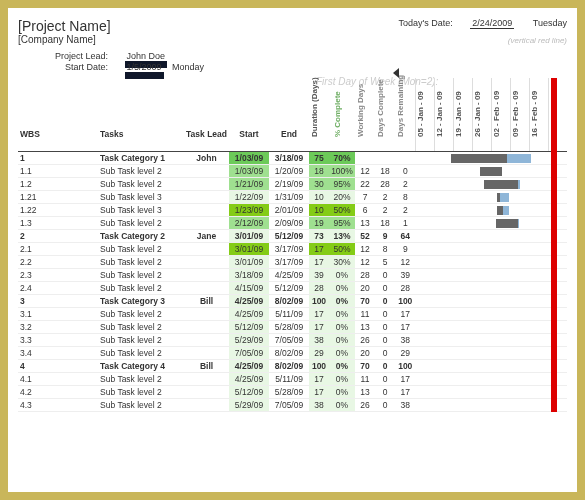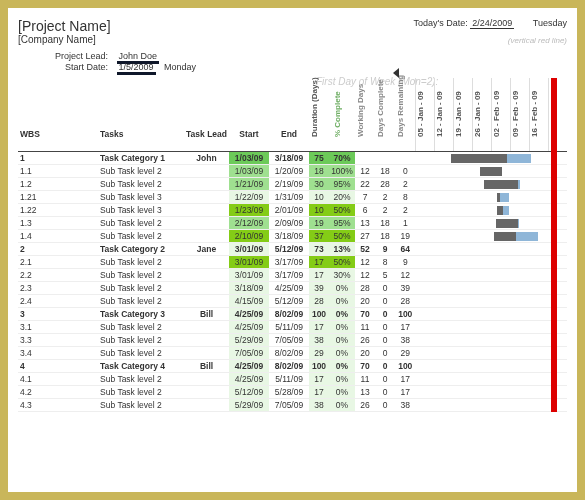--- a/index.html
+++ b/index.html
@@ -1,27 +1,27 @@
 <!DOCTYPE html>
 <html><head>
 <meta charset="utf-8">
 <style>
   body{margin:0;font-family:Arial,sans-serif;font-size:9px;color:#333;background:#fff;width:585px;height:500px;box-sizing:border-box;border:8px solid #c9b65a;padding:10px;overflow:hidden}
   .hdr{position:relative}
   .title{font-size:14px;font-weight:normal}
   .sub{font-size:10px;margin-bottom:6px}
   .date-row{position:absolute;right:0;top:0;font-size:9px}
-  .date-row .lbl{margin-right:0}
+  .date-row .lbl{margin-right:15px}
   .date-row .val{border-bottom:1px solid #333;padding:0 2px}
   .date-row .day{margin-left:16px}
   .date-row .note{color:#bbb;font-style:italic;display:block;text-align:right;font-size:8px;margin-top:8px}
   .meta{margin-left:28px;margin-top:4px}
   .meta-row{font-size:9px;margin:1px 0}
-  .meta-row .lbl{display:inline-block;width:62px;text-align:right;margin-right:6px}
-  .meta-row .val{border-bottom:3px solid #0f172a;padding:0 2px}
+  .meta-row .lbl{display:inline-block;width:62px;text-align:right;margin-right:14px}
+  .meta-row .val{border-bottom:7px solid #0f172a;padding:0 2px}
   .meta-row .day{margin-left:6px}
   .sheet{margin-top:6px;position:relative}
   table{border-collapse:collapse;width:100%}
   th,td{padding:1px 2px;font-size:8.5px;white-space:nowrap}
   thead th{border-bottom:1px solid #444;vertical-align:bottom;text-align:center;padding-bottom:12px}
   thead th.left{text-align:left}
   .rot-wrap{height:60px;position:relative}
   .rot{position:absolute;bottom:2px;left:50%;transform-origin:left bottom;transform:rotate(-90deg);white-space:nowrap;font-size:8px;color:#888}
   .rot.green{color:#6fae64}
   .rot.dark{color:#555}
@@ -218,33 +218,20 @@
           <td class=" "></td>
           <td class=" g2">2/12/09</td>
           <td class=" ">2/09/09</td>
           <td class=" g2">19</td>
           <td class=" g2">95%</td>
           <td class=" ">13</td>
           <td class=" ">18</td>
           <td class=" ">1</td>
           <td colspan="8" class="ganttcell"><span class="bar bar-main" style="margin-left: 32px; width: 23px; position: relative;"><span class="bar bar-done" style="width: 22px; position: absolute; left: 0px; top: 0px; height: 100%;"></span></span></td>
         </tr>
-        <tr>
-          <td class="l ">1.4</td>
-          <td class="l ">Sub Task level 2</td>
-          <td class=" "></td>
-          <td class=" g1">2/10/09</td>
-          <td class=" ">3/18/09</td>
-          <td class=" g1">37</td>
-          <td class=" g1">50%</td>
-          <td class=" ">27</td>
-          <td class=" ">18</td>
-          <td class=" ">19</td>
-          <td colspan="8" class="ganttcell"><span class="bar bar-main" style="margin-left: 50px; width: 44px; position: relative;"><span class="bar bar-done" style="width: 22px; position: absolute; left: 0px; top: 0px; height: 100%;"></span></span></td>
-        </tr>
         <tr class="bold">
           <td class="l ">2</td>
           <td class="l ">Task Category 2</td>
           <td class=" ">Jane</td>
           <td class=" g0">3/01/09</td>
           <td class=" ">5/12/09</td>
           <td class=" g0">73</td>
           <td class=" g0">13%</td>
           <td class=" ">52</td>
           <td class=" ">9</td>
@@ -323,20 +310,33 @@
           <td class=" g0">4/25/09</td>
           <td class=" ">5/11/09</td>
           <td class=" g0">17</td>
           <td class=" g0">0%</td>
           <td class=" ">11</td>
           <td class=" ">0</td>
           <td class=" ">17</td>
           <td colspan="8" class="ganttcell"></td>
         </tr>
         <tr>
+          <td class="l ">3.2</td>
+          <td class="l ">Sub Task level 2</td>
+          <td class=" "></td>
+          <td class=" g0">5/12/09</td>
+          <td class=" ">5/28/09</td>
+          <td class=" g0">17</td>
+          <td class=" g0">0%</td>
+          <td class=" ">13</td>
+          <td class=" ">0</td>
+          <td class=" ">17</td>
+          <td colspan="8" class="ganttcell"></td>
+        </tr>
+        <tr>
           <td class="l ">3.3</td>
           <td class="l ">Sub Task level 2</td>
           <td class=" "></td>
           <td class=" g0">5/29/09</td>
           <td class=" ">7/05/09</td>
           <td class=" g0">38</td>
           <td class=" g0">0%</td>
           <td class=" ">26</td>
           <td class=" ">0</td>
           <td class=" ">38</td>

